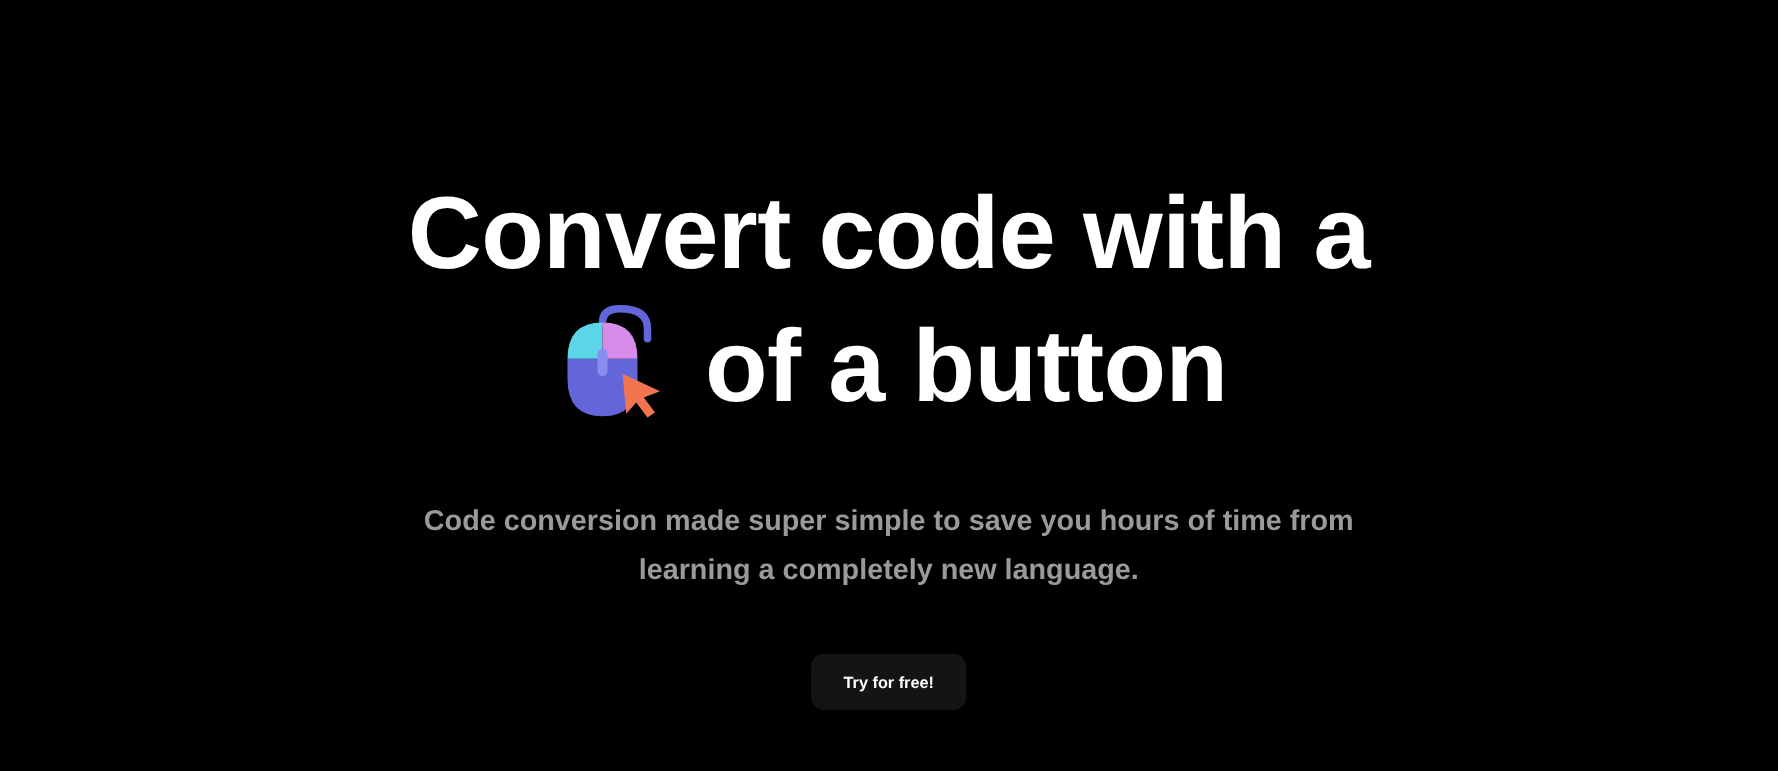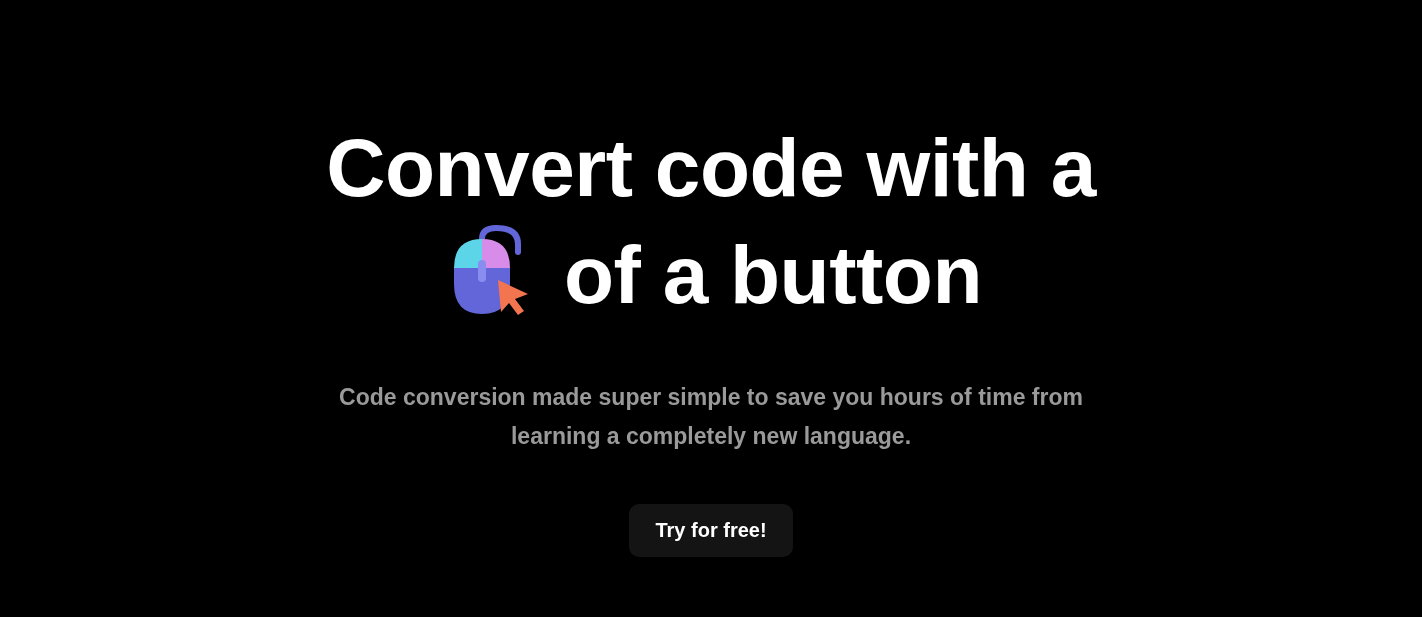--- a/index.html
+++ b/index.html
@@ -17,20 +17,21 @@
       align-items: center;
       justify-content: flex-start;
       padding-top: 115px;
       overflow: hidden;
     }
     .hero-container {
       display: flex;
       flex-direction: column;
       align-items: center;
       max-width: 1000px;
+      margin-top: 19px;
     }
     .hero-title {
       font-size: 82px;
       font-weight: 700;
       color: #ffffff;
       text-align: center;
       line-height: 1.3;
       letter-spacing: -0.5px;
     }
     .hero-title-line {
@@ -58,21 +59,21 @@
       line-height: 1.7;
       margin-top: 50px;
       max-width: 820px;
     }
     .cta-button {
       margin-top: 48px;
       background-color: #141414;
       color: #ffffff;
       border: none;
       padding: 15px 26px;
-      font-size: 20px;
+      font-size: 13px;
       font-weight: 700;
       border-radius: 10px;
       cursor: pointer;
       font-family: inherit;
     }
   </style>
 </head>
 <body>
 
 <div class="hero-container">

